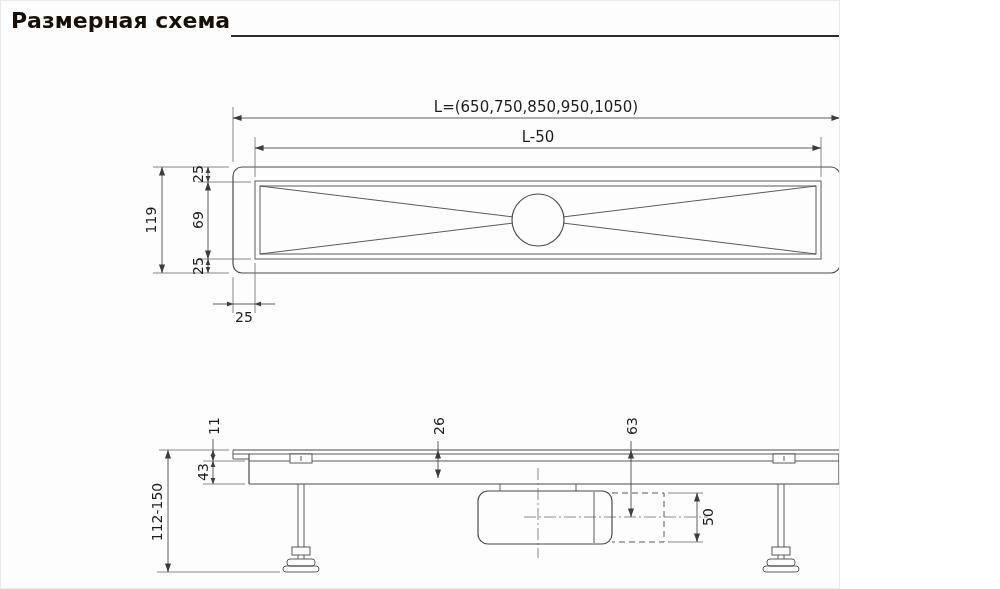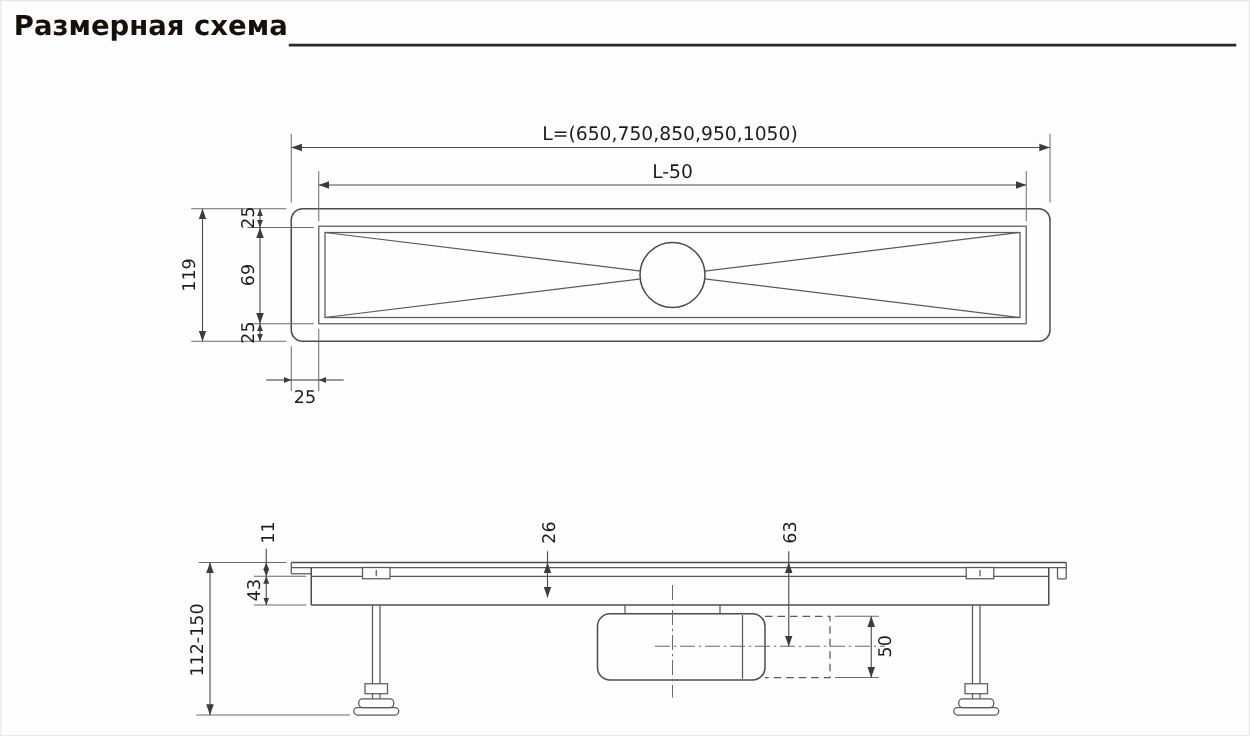--- a/index.html
+++ b/index.html
@@ -1,18 +1,18 @@
 <!DOCTYPE html>
 <html><head>
 <meta charset="utf-8">
 <style>
   html,body{margin:0;padding:0;background:#ffffff;}
   .page{
     position:relative;
-    width:1000px;height:589px;
+    width:840px;height:589px;
     background:#fdfdfd;
     border:1px solid #e9e9e9;
     box-sizing:border-box;
     font-family:"DejaVu Sans","Liberation Sans",sans-serif;
     overflow:hidden;
   }
   svg{position:absolute;left:0;top:0;}
   .geo{stroke:#4c4c4c;stroke-width:1.2;fill:none;}
   .geo-thin{stroke:#5a5a5a;stroke-width:1;fill:none;}
   .dimline{stroke:#4c4c4c;stroke-width:0.9;fill:none;}

